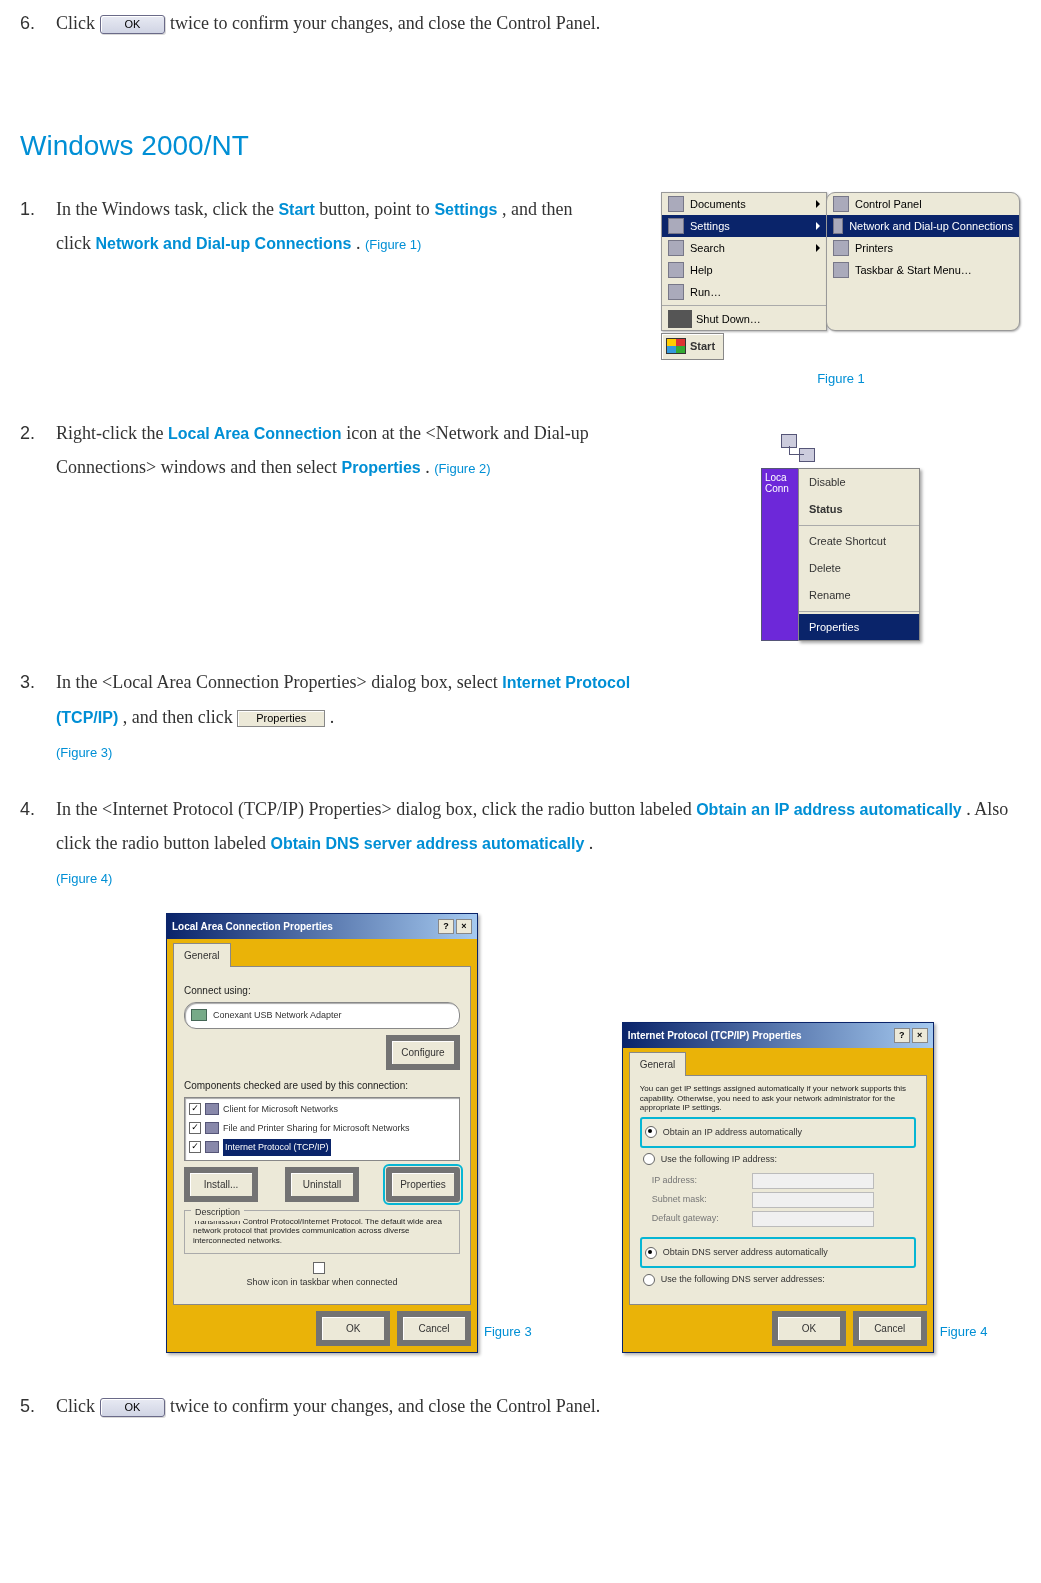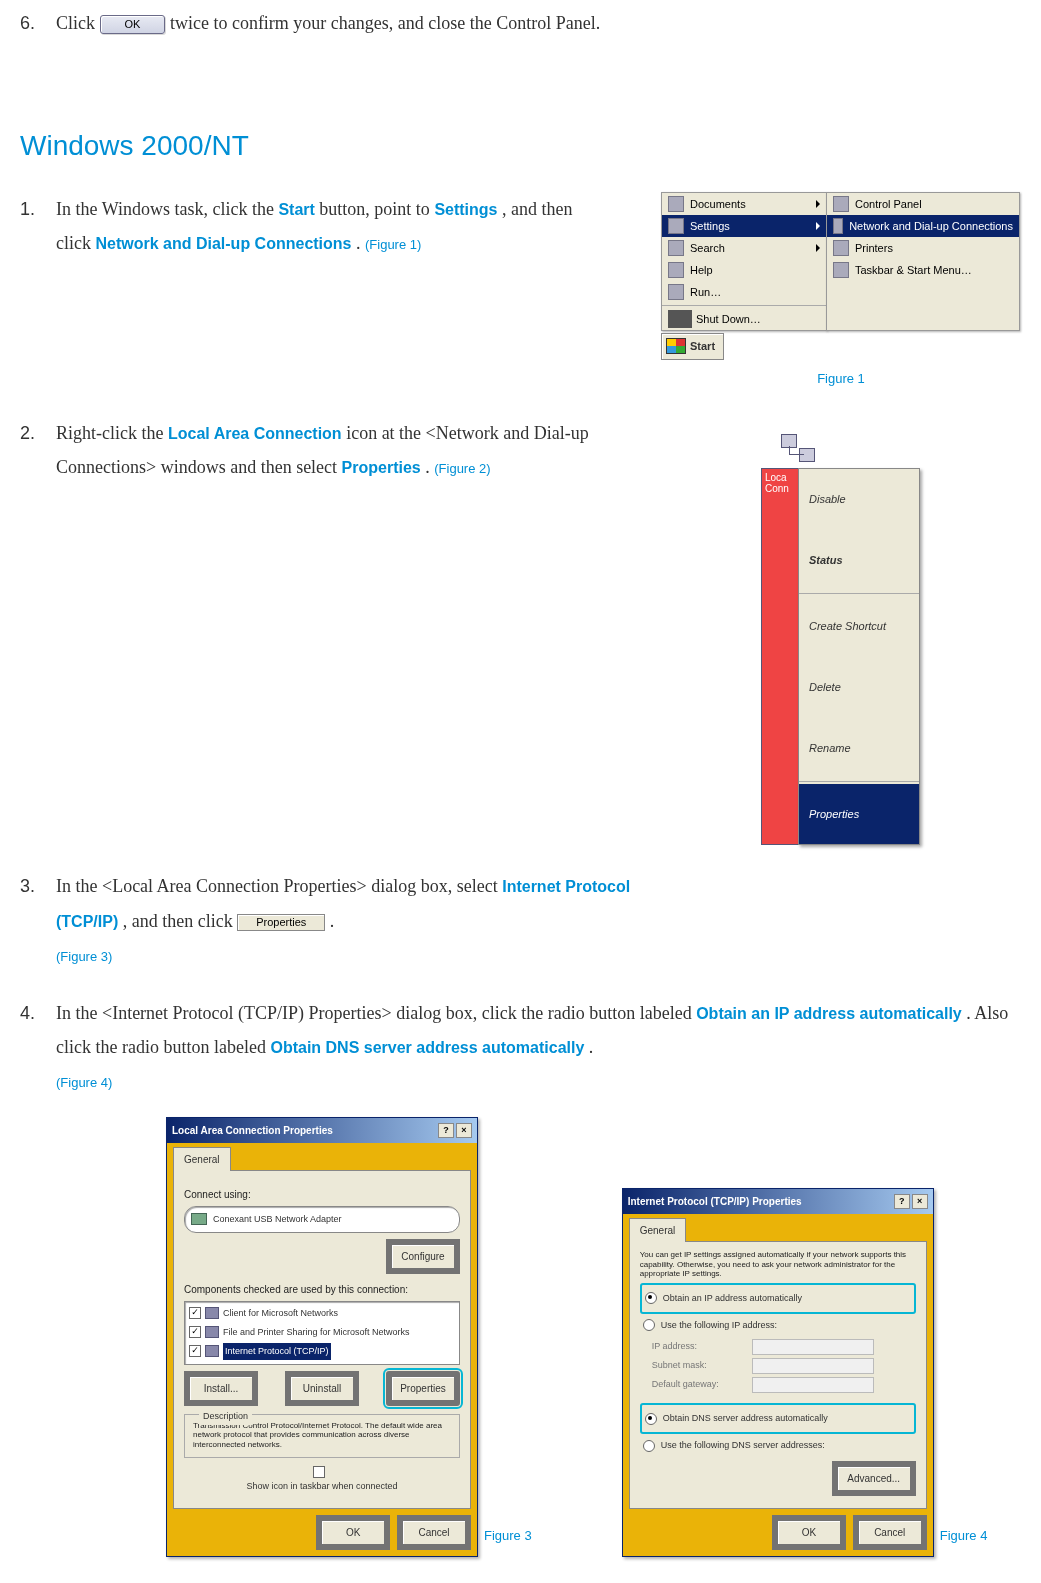--- a/index.html
+++ b/index.html
@@ -92,21 +92,21 @@
     font-family: Tahoma, sans-serif;
     font-size: 11px;
     color: #000;
   }
   .sm-col {
     background: #ece9d8;
     border: 1px solid #999;
     box-shadow: 1px 1px 2px rgba(0,0,0,0.3);
   }
   .sm-left { width: 164px; }
-  .sm-right { width: 192px; margin-left: -1px; }
+  .sm-right { width: 192px; margin-left: -1px; border-radius: 9px; }
   .sm-item {
     display: flex;
     align-items: center;
     padding: 2px 6px;
     white-space: nowrap;
     height: 18px;
   }
   .sm-item .ico {
     width: 14px; height: 14px; margin-right: 6px;
     background: #aab; border: 1px solid #778;
@@ -163,36 +163,36 @@
     border: 1px solid #557; position: absolute;
   }
   .fig2-wrap .iconset .pc.a { left: 0; top: 0; }
   .fig2-wrap .iconset .pc.b { left: 18px; top: 14px; }
   .fig2-wrap .iconset .wire {
     position: absolute; left: 8px; top: 12px;
     width: 14px; height: 8px; border-left: 1px solid #557; border-bottom: 1px solid #557;
   }
   .fig2-main { display: flex; margin-top: 4px; }
   .loca-box {
-    background: #ef4444; color: #fff;
+    background: #6d28d9; color: #fff;
     font-family: Tahoma, sans-serif; font-size: 10px;
     padding: 3px 3px; width: 30px; line-height: 1.1;
     border: 1px solid #557;
     overflow: hidden;
   }
   .context-menu {
     background: #ece9d8;
     border: 1px solid #888;
     box-shadow: 2px 2px 3px rgba(0,0,0,0.35);
     font-family: Tahoma, sans-serif;
     font-size: 11px;
     margin-left: -1px;
     width: 120px;
   }
-  .context-menu .cm-item { padding: 20px 10px; font-style: italic; }
+  .context-menu .cm-item { padding: 3px 10px; }
   .context-menu .cm-item.bold { font-weight: bold; }
   .context-menu .cm-item.sel { background: #0a246a; color: #fff; }
   .context-menu .cm-sep { height: 1px; background: #aaa; margin: 2px 0; }
 
   
   .figs-row {
     display: flex;
     justify-content: flex-start;
     gap: 90px;
     margin: 18px 0 0 110px;
@@ -512,21 +512,21 @@
                       <span class="mini-ico"></span>
                       <span class="lbl">Internet Protocol (TCP/IP)</span>
                     </div>
               </div>
               <div style="display:flex;justify-content:space-between;margin-top:6px;">
                 <span class="dlg-btn">Install...</span>
                 <span class="dlg-btn">Uninstall</span>
                 <span class="dlg-btn highlight-btn">Properties</span>
               </div>
               <div class="group-box">
-                <div style="position:absolute;top:-7px;left:14px;background:#ece9d8;padding:0 4px;font-size:9px;">Description</div>
+                <div style="position:absolute;top:-7px;left:6px;background:#ece9d8;padding:0 4px;font-size:9px;">Description</div>
                 <div class="smallnote">Transmission Control Protocol/Internet Protocol. The default wide area network protocol that provides communication across diverse interconnected networks.</div>
               </div>
               <div class="chkline">
                 <span class="chk"></span>
                 <span>Show icon in taskbar when connected</span>
               </div>
             </div>
             <div class="btnrow">
               <span class="dlg-btn">OK</span>
               <span class="dlg-btn">Cancel</span>
@@ -578,21 +578,20 @@
               <div class="highlight-box" style="margin-top:10px;">
                 <div class="radio-line">
                   <span class="radio on"></span>
                   <span>Obtain DNS server address automatically</span>
                 </div>
               </div>
               <div class="radio-line" style="margin-left:3px;">
                 <span class="radio"></span>
                 <span>Use the following DNS server addresses:</span>
               </div>
-              <div class="btnrow"><span class="dlg-btn" style="width:72px;">Advanced...</span></div>
             </div>
             <div class="btnrow">
               <span class="dlg-btn">OK</span>
               <span class="dlg-btn">Cancel</span>
             </div>
           </div>
         </div>
         <div class="fig-caption-side">Figure 4</div>
       </div>
 

